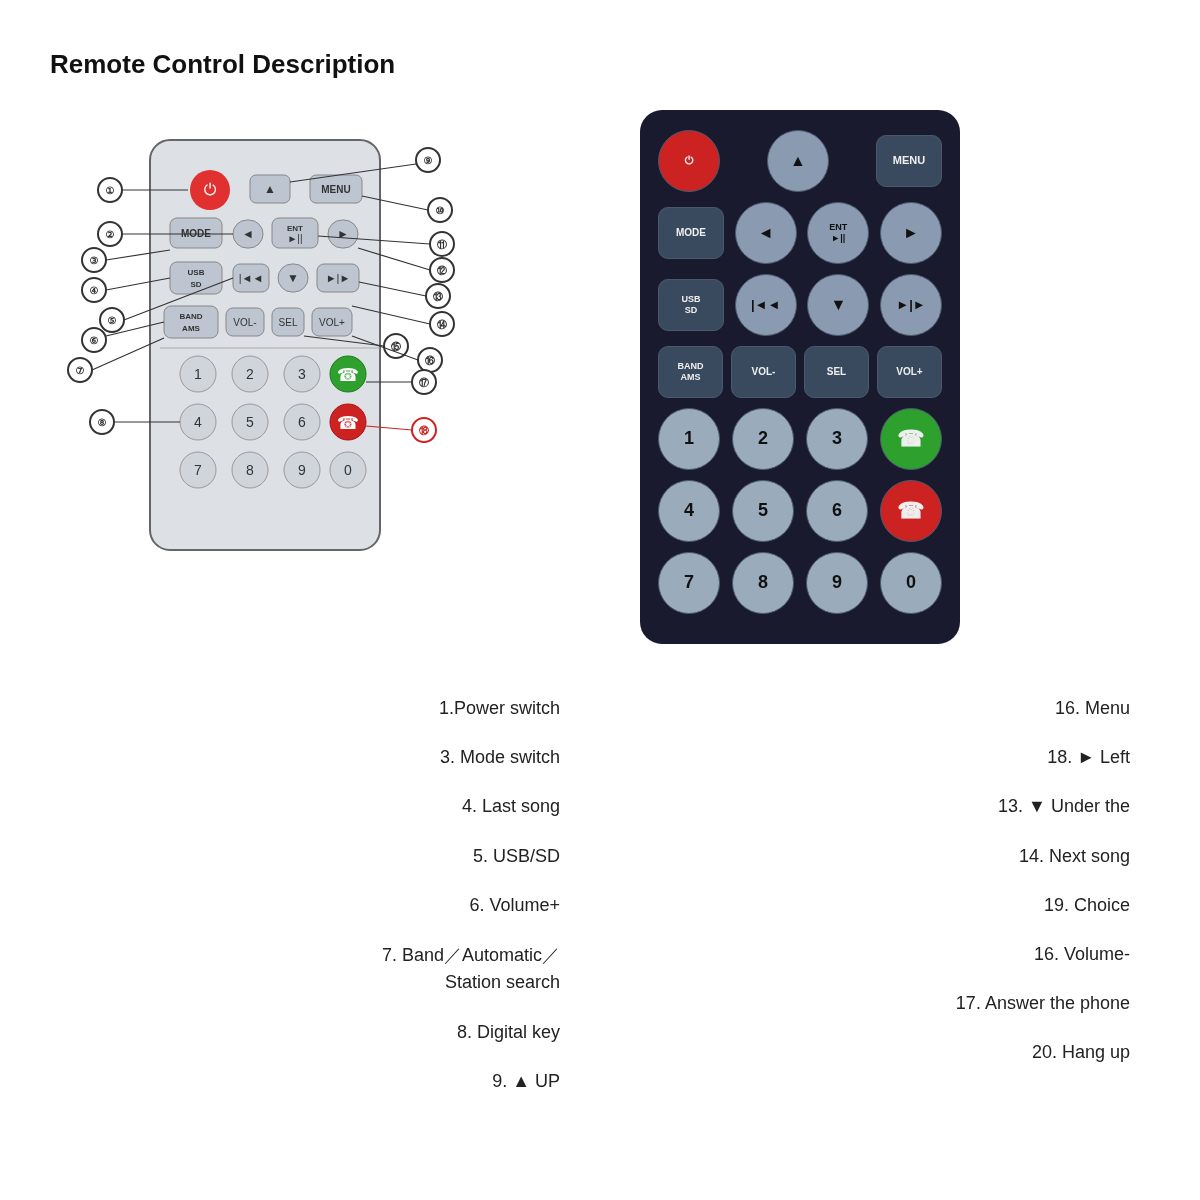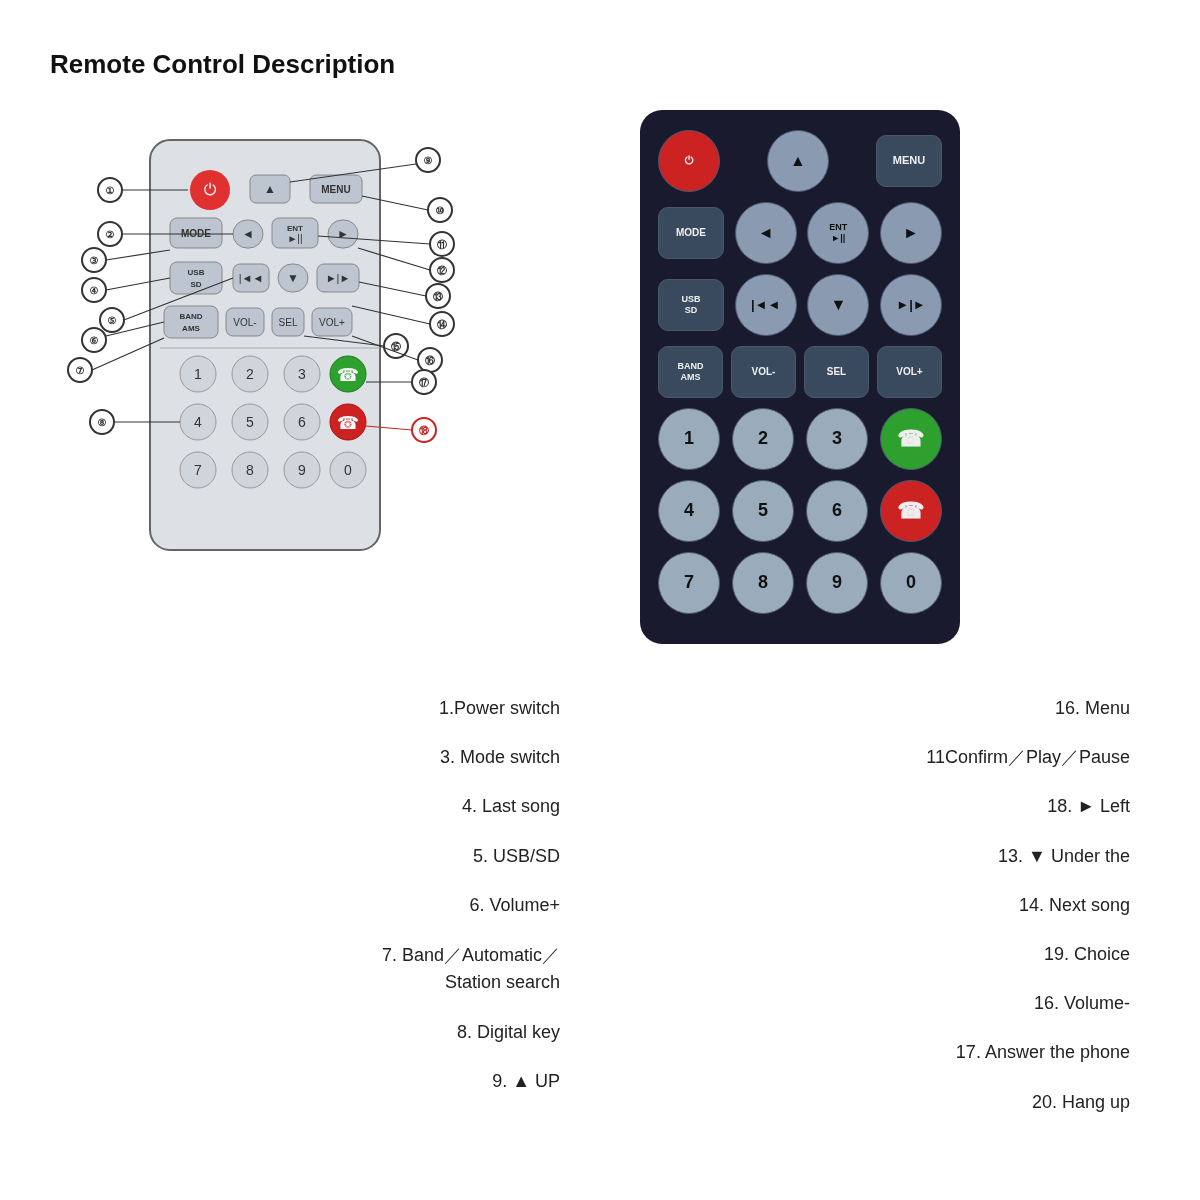--- a/index.html
+++ b/index.html
@@ -413,23 +413,20 @@
       </div>
       <div class="desc-item">
         <span class="num">9. ▲</span> UP
       </div>
     </div>
     <div class="desc-col">
       <div class="desc-item">
         <span class="num">16.</span> Menu
       </div>
       <div class="desc-item">
-        <span class="num">11</span>Confirm／Play／Pause
-      </div>
-      <div class="desc-item">
         <span class="num">18. ►</span> Left
       </div>
       <div class="desc-item">
         <span class="num">13. ▼</span> Under the
       </div>
       <div class="desc-item">
         <span class="num">14.</span> Next song
       </div>
       <div class="desc-item">
         <span class="num">19.</span> Choice

